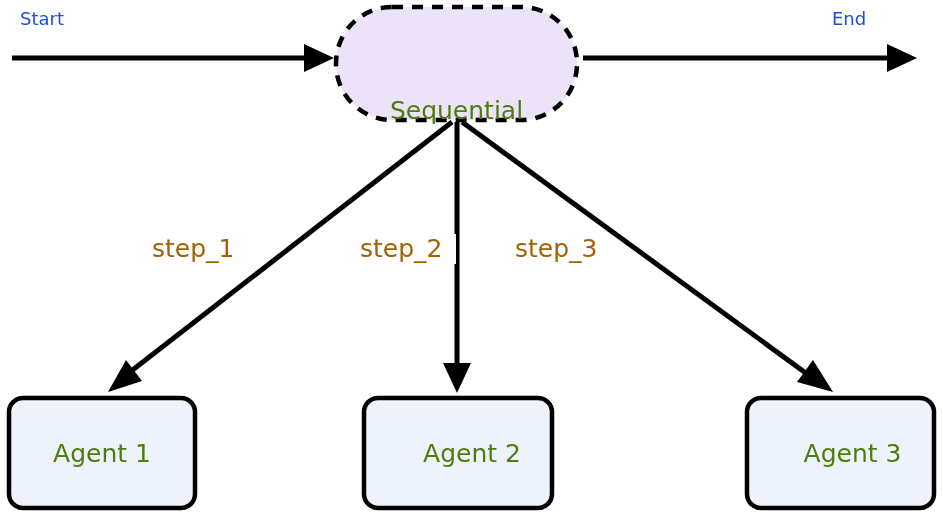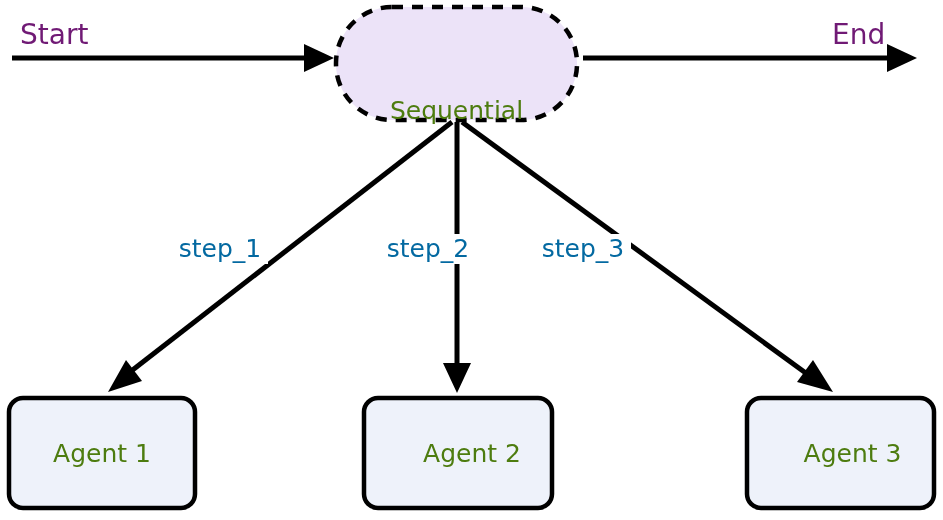--- a/index.html
+++ b/index.html
@@ -51,35 +51,33 @@
     position: absolute;
     color: #4d7c0f;
     font-size: 25px;
     line-height: 33px;
     text-align: center;
     white-space: pre;
     pointer-events: none;
   }
   .edge-label {
     position: absolute;
-    color: #0369a1;
+    color: #a16207;
     font-size: 25px;
     line-height: 30px;
-    text-align: center;
+    text-align: left;
     background: #ffffff;
     white-space: nowrap;
-    margin-left: 20px;
   }
   .endpoint-label {
     position: absolute;
-    color: #701a75;
-    font-size: 28px;
+    color: #1d4ed8;
+    font-size: 18px;
     line-height: 30px;
     white-space: nowrap;
-    margin-top: 16px;
   }
   .controller-label {
     left: 334px;
     top: 28px;
     width: 245px;
   }
   .agent-label {
     top: 437px;
     font-size: 25px;
   }

